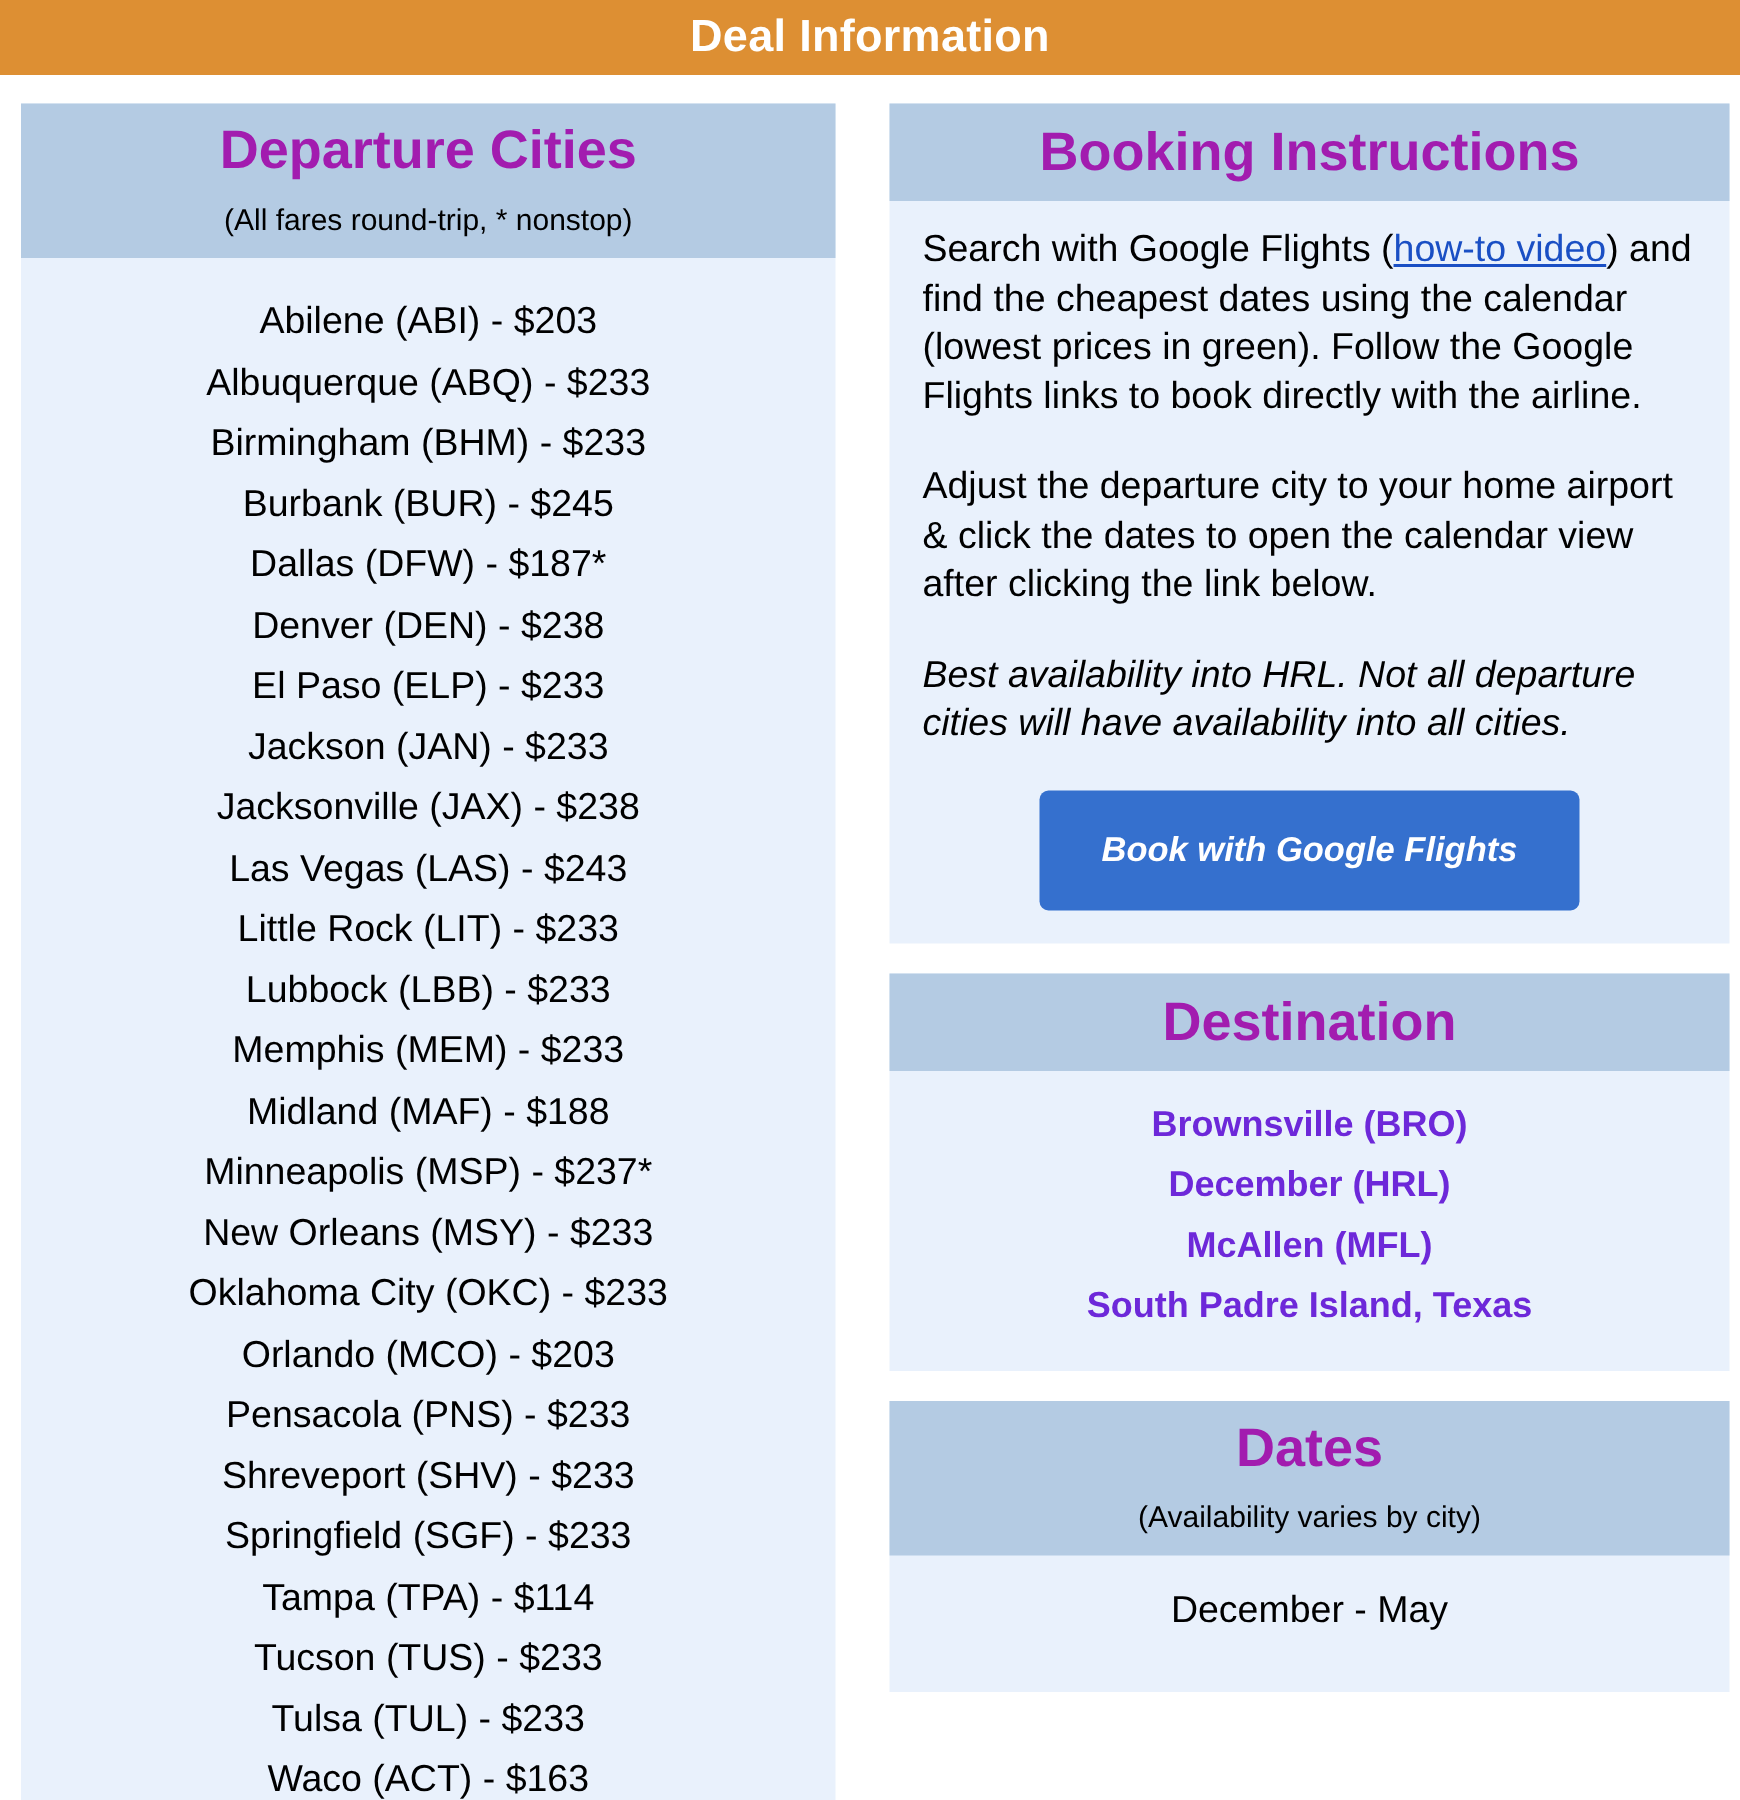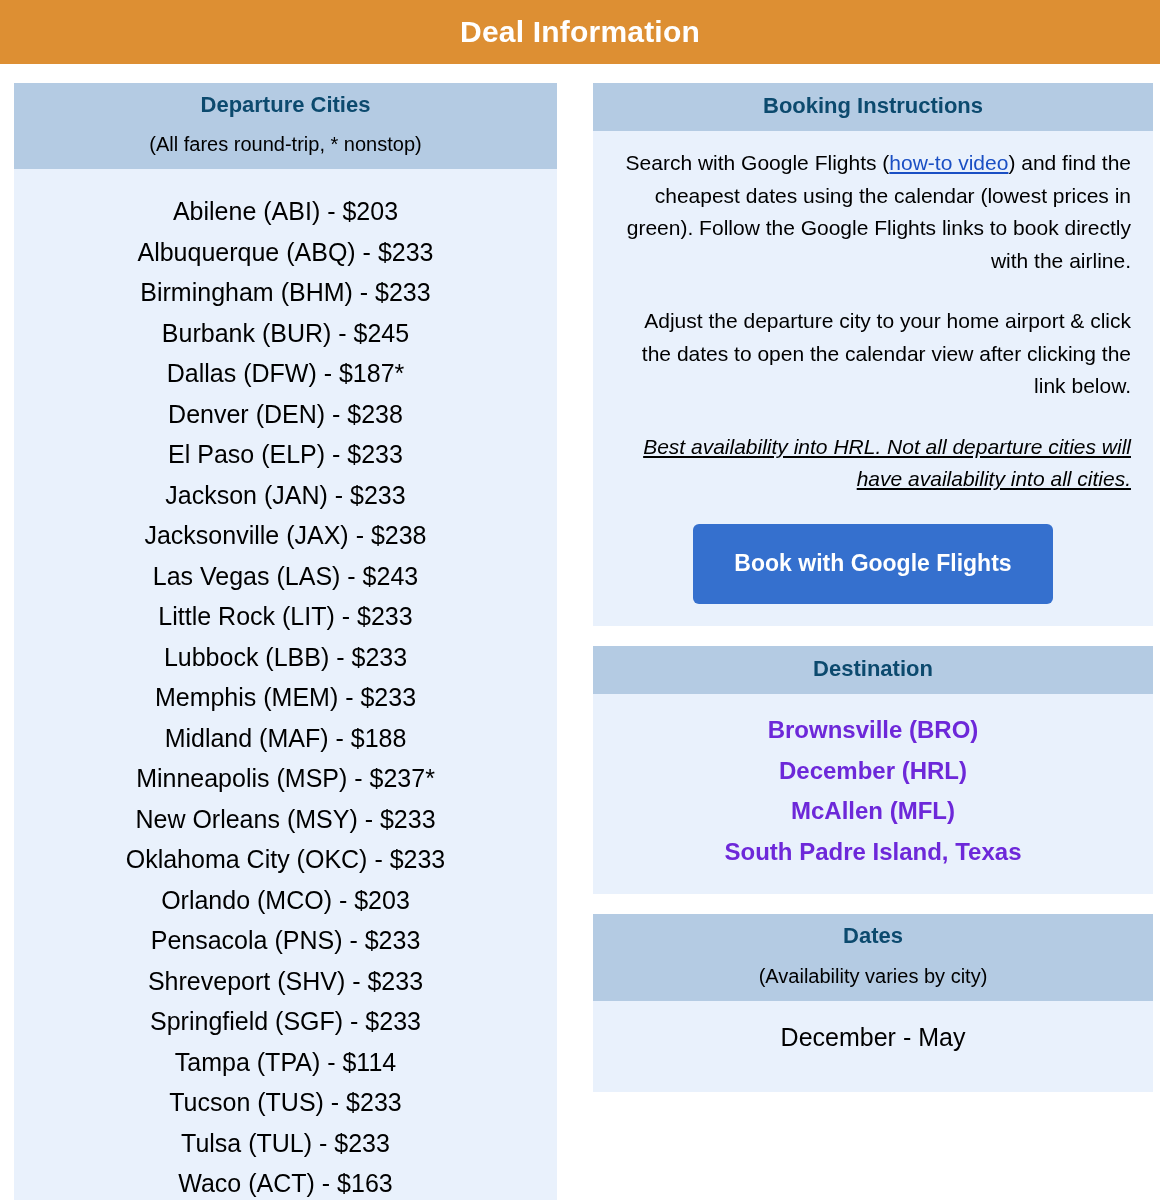--- a/index.html
+++ b/index.html
@@ -15,21 +15,21 @@
   #app {
     width: 1160px;
     height: 1200px;
     position: relative;
     background: #ffffff;
   }
 
   
   .deal-header {
     width: 1160px;
-    height: 64px;
+    height: 50px;
     background: #dd8f33;
     display: flex;
     align-items: center;
     justify-content: center;
   }
   .deal-header-title {
     color: #ffffff;
     font-size: 30px;
     font-weight: bold;
     letter-spacing: 0.2px;
@@ -55,23 +55,23 @@
   .panel:last-child { margin-bottom: 0; }
 
   .panel-head {
     background: #b4cbe3;
     text-align: center;
     padding: 9px 10px 11px 10px;
   }
   .panel-head.tight { padding: 10px 10px 12px 10px; }
 
   .panel-head-title {
-    font-size: 22px;
-    font-weight: bold;
-    color: #0c4a6e;
+    font-size: 36px;
+    font-weight: bold;
+    color: #a21caf;
     line-height: 1.2;
   }
   .panel-head-sub {
     font-size: 20px;
     color: #000000;
     line-height: 1.35;
     margin-top: 13px;
   }
 
   .panel-body { padding: 14px 14px 16px 14px; }
@@ -86,27 +86,27 @@
     font-size: 25px;
     line-height: 40.5px;
     color: #000000;
     white-space: nowrap;
   }
 
   
   .instructions-body { padding: 16px 22px 22px 22px; }
 
   .instr-para {
-    font-size: 21px;
+    font-size: 25px;
     line-height: 32.5px;
     color: #000000;
-    text-align: right;
+    text-align: left;
   }
   .instr-para + .instr-para { margin-top: 28px; }
-  .instr-para.italic { font-style: italic; text-decoration: underline; }
+  .instr-para.italic { font-style: italic; }
 
   .howto-link {
     color: #1a4fc4;
     text-decoration: underline;
     cursor: pointer;
   }
 
   .btn-row {
     display: flex;
     justify-content: center;
@@ -116,20 +116,21 @@
     background: #3570ce;
     color: #ffffff;
     font-family: "Liberation Sans", sans-serif;
     font-size: 23px;
     font-weight: bold;
     border: none;
     border-radius: 6px;
     width: 360px;
     height: 80px;
     cursor: pointer;
+    font-style: italic;
   }
 
   
   .dest-body { padding: 16px 14px 22px 14px; }
   .dest-list { list-style: none; text-align: center; }
   .dest-list li {
     font-size: 24px;
     font-weight: bold;
     line-height: 40.5px;
     color: #6d28d9;

